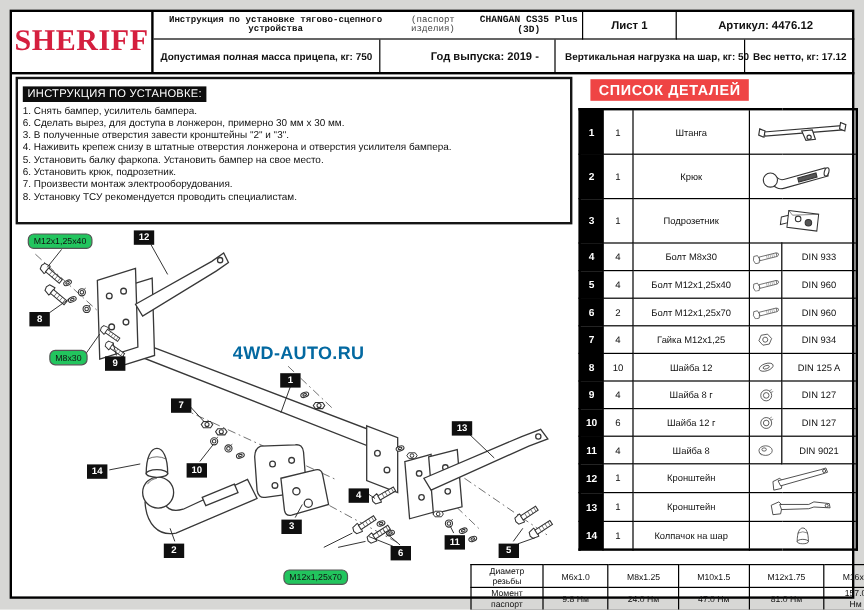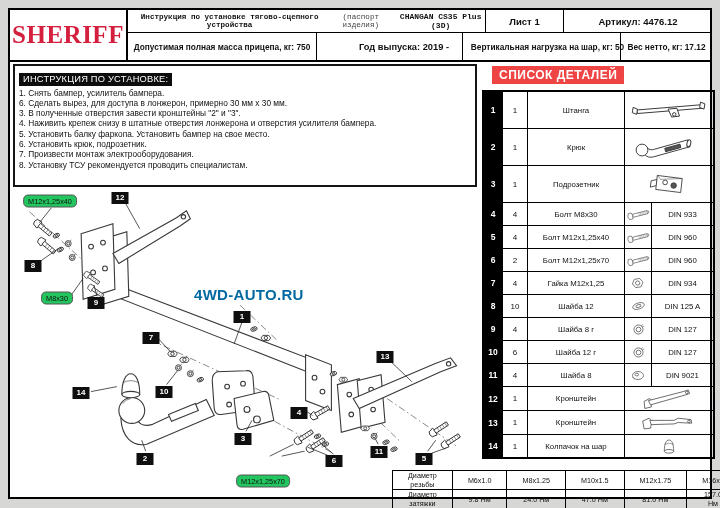--- a/index.html
+++ b/index.html
@@ -475,21 +475,21 @@
   <tbody id="torque-body">
       <tr>
         <td class="lab">Диаметр резьбы</td>
         <td class="val">М6х1.0</td>
         <td class="val">М8х1.25</td>
         <td class="val">М10х1.5</td>
         <td class="val">М12х1.75</td>
         <td class="val">М16х2</td>
       </tr>
       <tr>
-        <td class="lab">Диаметр затяжки</td>
+        <td class="lab">Момент паспорт</td>
         <td class="val">9.8 Нм</td>
         <td class="val">24.0 Нм</td>
         <td class="val">47.0 Нм</td>
         <td class="val">81.0 Нм</td>
         <td class="val">157.0 Нм</td>
       </tr>
     </tbody>
 </table>
 
 </body></html>

